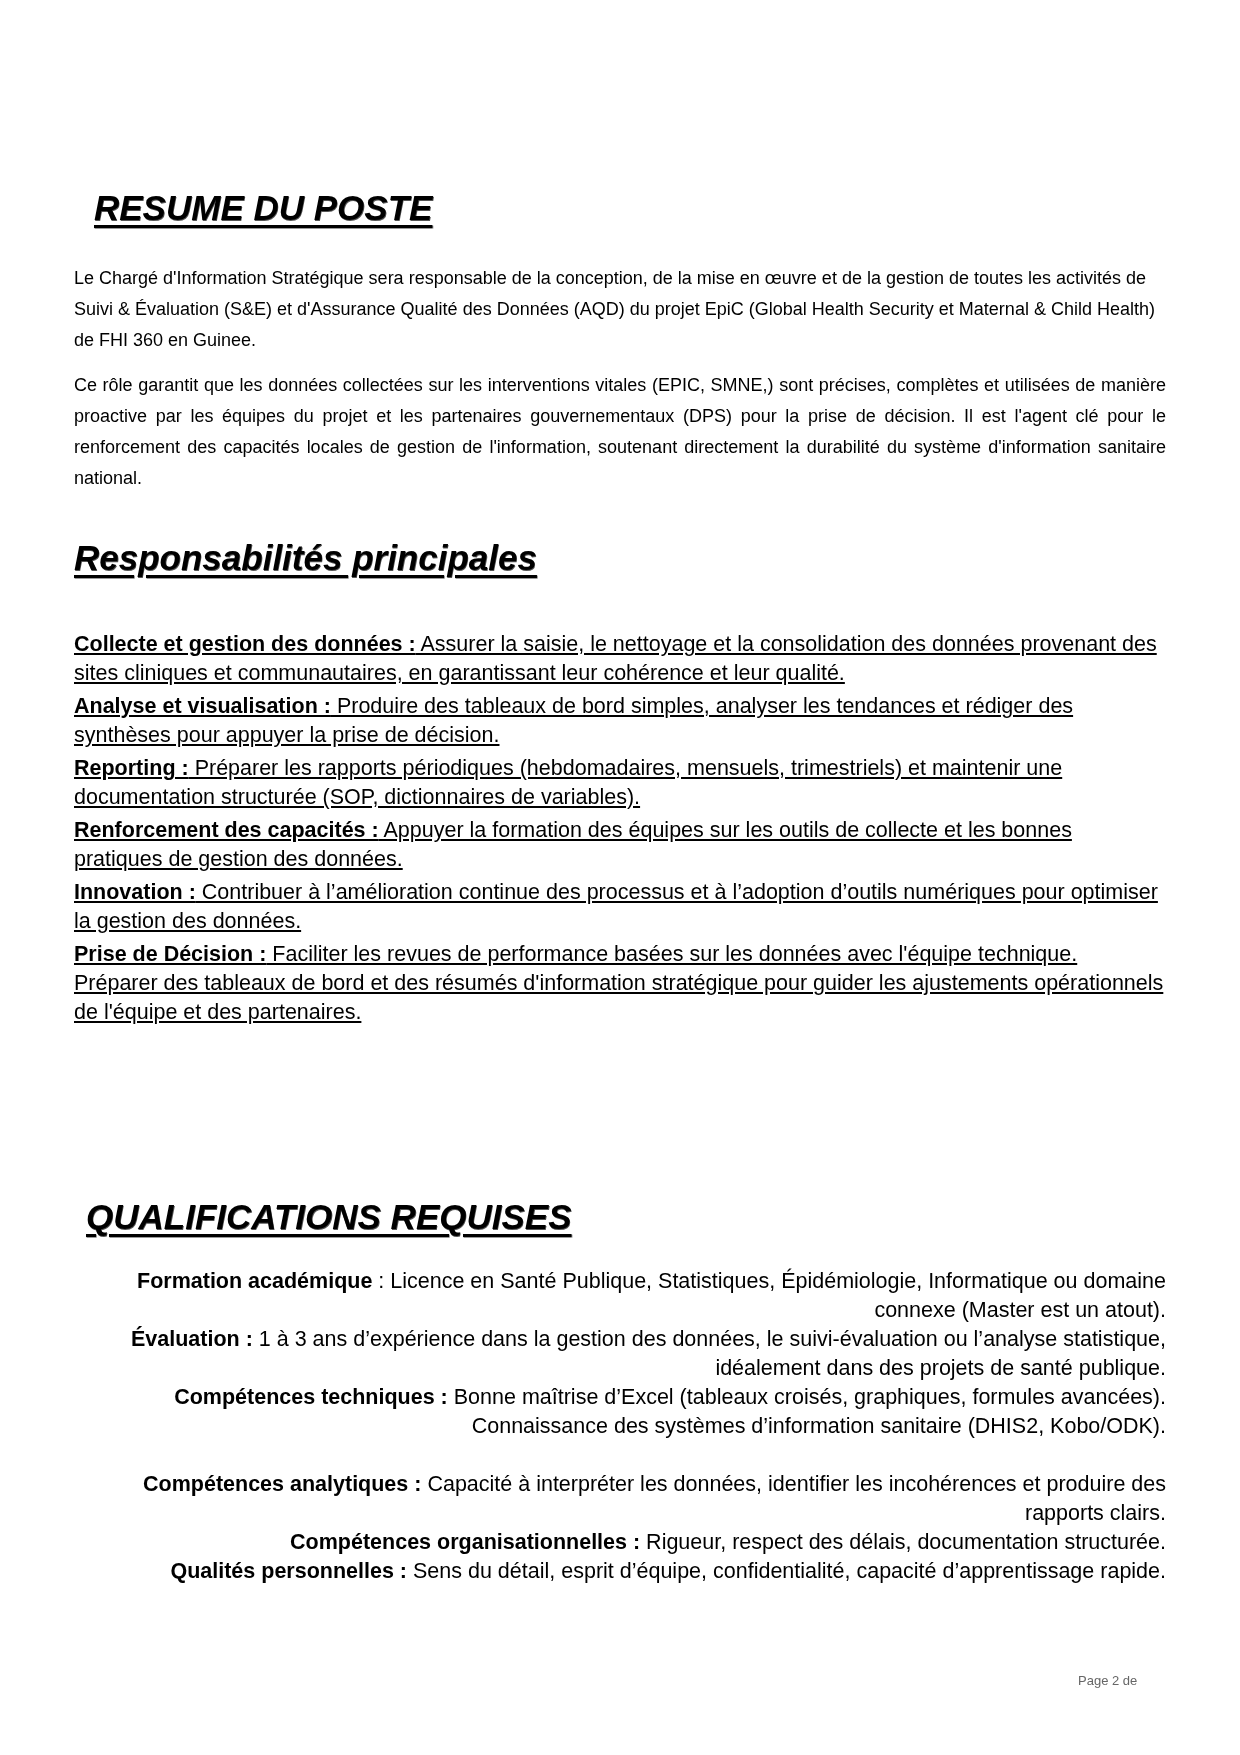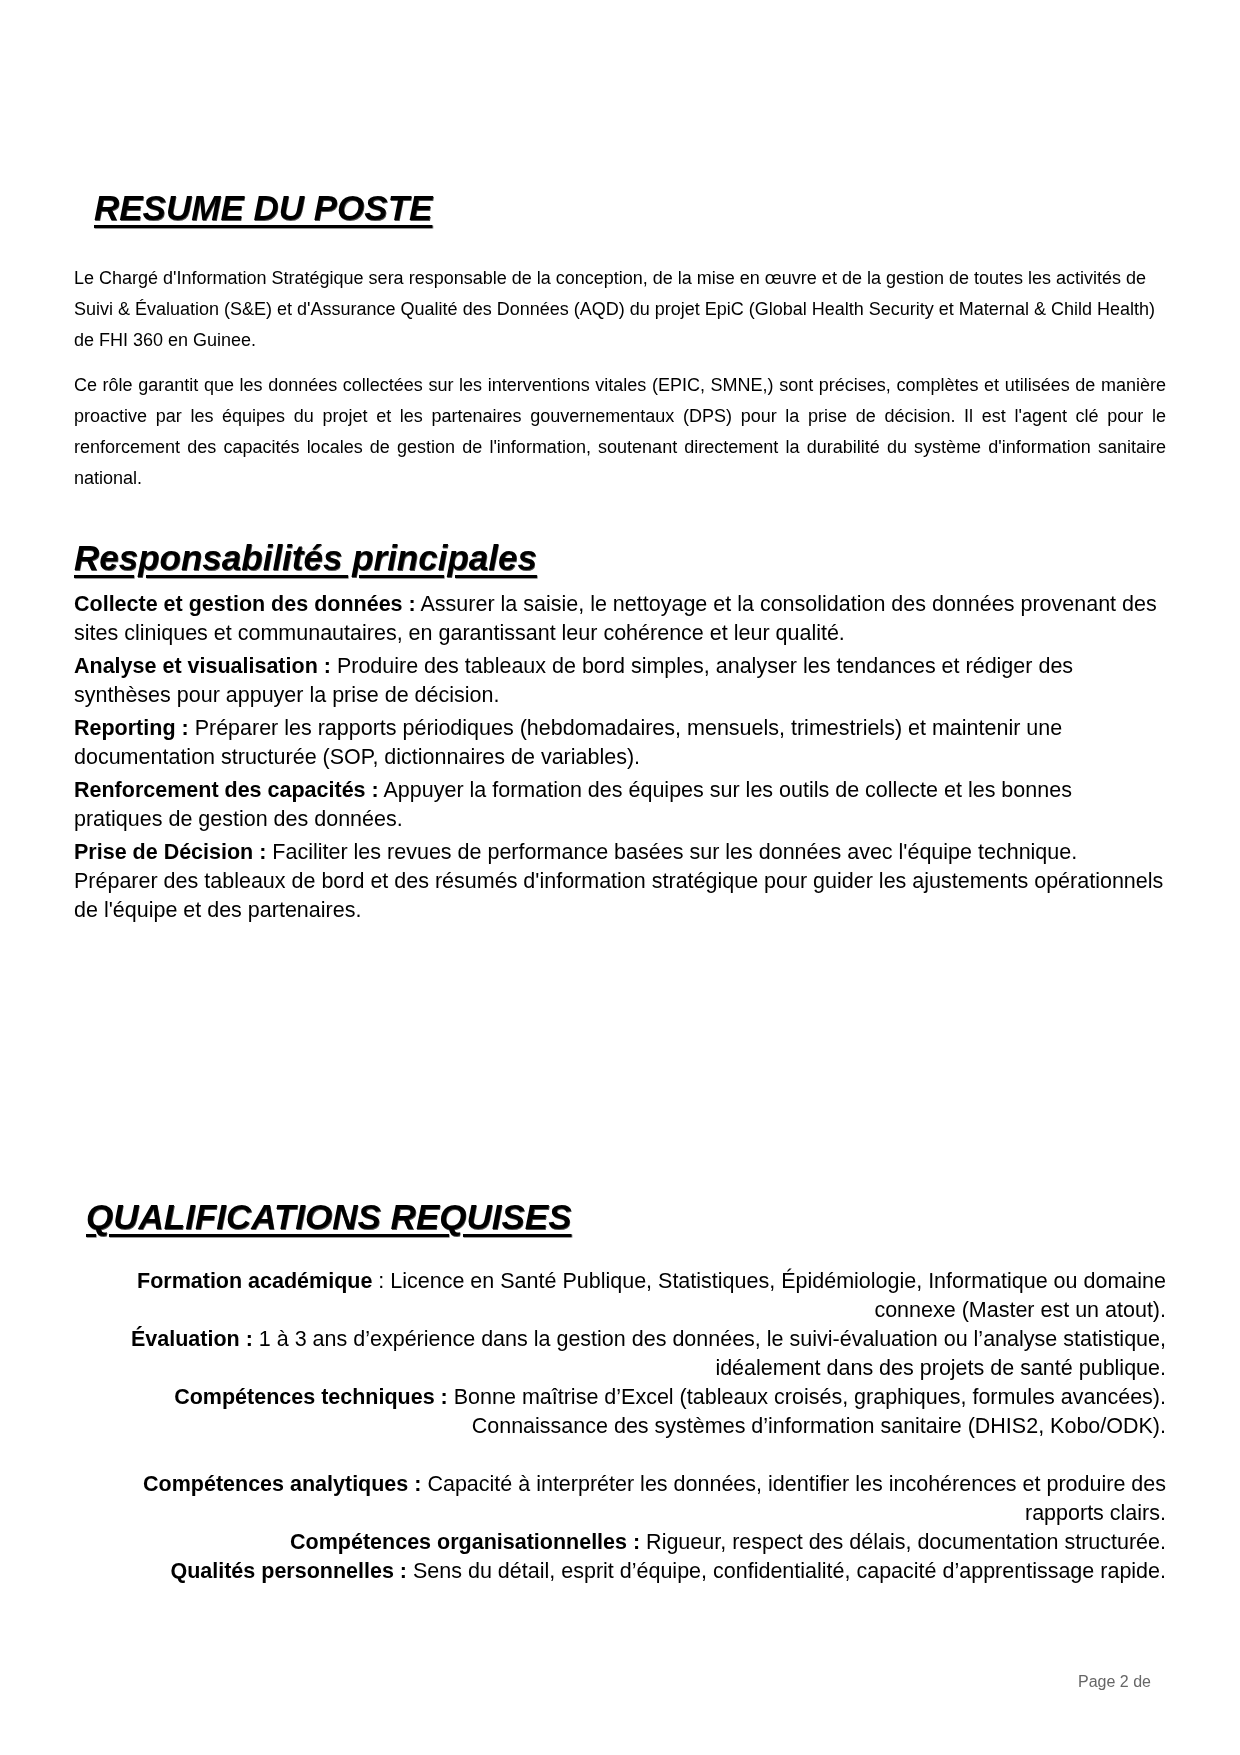--- a/index.html
+++ b/index.html
@@ -10,40 +10,41 @@
                font-weight: bold; font-style: italic; font-size: 35px; line-height: 40px;
                text-decoration: underline; text-decoration-thickness: 3px;
                text-underline-offset: 5px; text-shadow: 0.6px 0.6px 0 #555; white-space: nowrap; }
   .para { position: absolute; left: 0; width: 1092px; margin: 0; font-size: 18px; line-height: 31px; }
   .justify { text-align: justify; text-align-last: left; }
   .item { margin: 0 0 4px 0; }
   .item b { font-weight: bold; }
   .list { position: absolute; left: 0; width: 1092px; font-size: 21.5px; line-height: 29px; }
   .qual .item { margin: 0; }
   .qual .gap { height: 29px; }
-  .footer { position: absolute; left: 1078px; top: 1673px; font-size: 16px; color: #666;
+  .footer { position: absolute; left: 1078px; top: 1673px; font-size: 13px; color: #666;
             font-family: "Liberation Sans", sans-serif; white-space: nowrap; }
 </style>
 </head>
 <body>
 
 <div class="page">
 
   <h1 class="h-section" style="left:0; top:188px;margin-left:20px;">RESUME DU POSTE</h1>
 
   <p class="para" style="top:263px; width:1092px;">Le Chargé d'Information Stratégique sera responsable de la conception, de la mise en œuvre et de la gestion de toutes les activités de Suivi &amp; Évaluation (S&amp;E) et d'Assurance Qualité des Données (AQD) du projet EpiC (Global Health Security et Maternal &amp; Child Health) de FHI 360 en Guinee.</p>
   <p class="para justify" style="top:370px;">Ce rôle garantit que les données collectées sur les interventions vitales (EPIC, SMNE,) sont précises, complètes et utilisées de manière proactive par les équipes du projet et les partenaires gouvernementaux (DPS) pour la prise de décision. Il est l'agent clé pour le renforcement des capacités locales de gestion de l'information, soutenant directement la durabilité du système d'information sanitaire national.</p>
 
   <h2 class="h-section" style="left:0; top:538px;">Responsabilités principales</h2>
 
-  <div class="list" style="top:590px;">
+  <div class="list" style="top:630px;text-decoration:underline;">
     <p class="item"><b>Collecte et gestion des données :</b><span> Assurer la saisie, le nettoyage et la consolidation des données provenant des sites cliniques et communautaires, en garantissant leur cohérence et leur qualité.</span></p>
     <p class="item"><b>Analyse et visualisation :</b><span> Produire des tableaux de bord simples, analyser les tendances et rédiger des synthèses pour appuyer la prise de décision.</span></p>
     <p class="item"><b>Reporting :</b><span> Préparer les rapports périodiques (hebdomadaires, mensuels, trimestriels) et maintenir une documentation structurée (SOP, dictionnaires de variables).</span></p>
     <p class="item"><b>Renforcement des capacités :</b><span> Appuyer la formation des équipes sur les outils de collecte et les bonnes pratiques de gestion des données.</span></p>
+    <p class="item"><b>Innovation :</b><span> Contribuer à l’amélioration continue des processus et à l’adoption d’outils numériques pour optimiser la gestion des données.</span></p>
     <p class="item"><b>Prise de Décision :</b><span> Faciliter les revues de performance basées sur les données avec l'équipe technique. Préparer des tableaux de bord et des résumés d'information stratégique pour guider les ajustements opérationnels de l'équipe et des partenaires.</span></p>
   </div>
 
   <h2 class="h-section" style="left:12px; top:1197px;">QUALIFICATIONS REQUISES</h2>
 
   <div class="list qual" style="top:1267px;text-align:right;">
     <p class="item"><b>Formation académique</b><span> : Licence en Santé Publique, Statistiques, Épidémiologie, Informatique ou domaine connexe (Master est un atout).</span></p>
     <p class="item"><b>Évaluation :</b><span> 1 à 3 ans d’expérience dans la gestion des données, le suivi-évaluation ou l’analyse statistique, idéalement dans des projets de santé publique.</span></p>
     <p class="item"><b>Compétences techniques :</b><span> Bonne maîtrise d’Excel (tableaux croisés, graphiques, formules avancées). Connaissance des systèmes d’information sanitaire (DHIS2, Kobo/ODK).</span><br></p>
     <div class="gap"></div>

